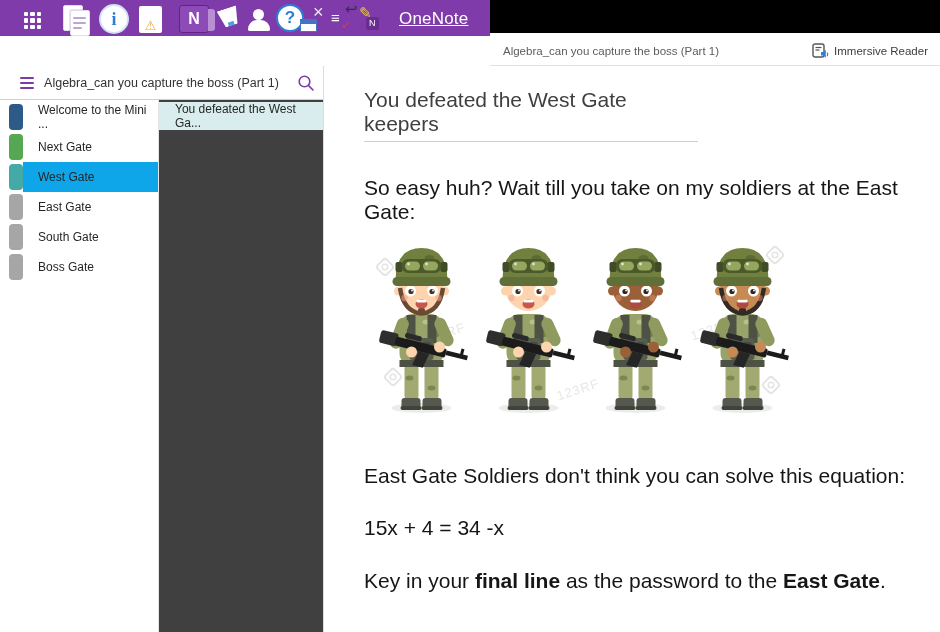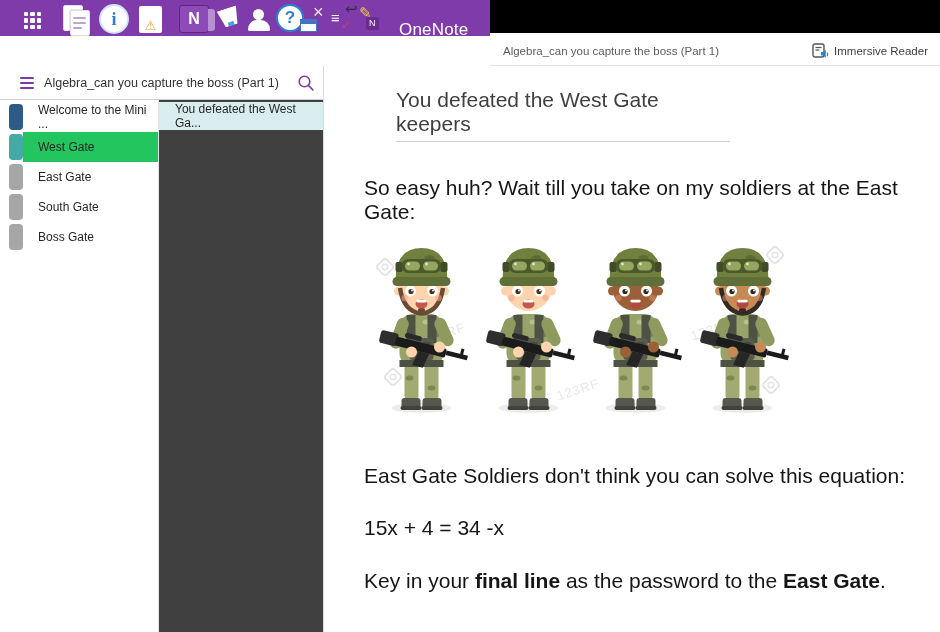--- a/index.html
+++ b/index.html
@@ -34,21 +34,21 @@
   .bucket-ic::after { content:""; position:absolute; left:9px; top:14px; width:6px; height:8px; background:#4aa3e0; }
   .person-ic { left:248px; top:9px; width:22px; height:22px; }
   .person-ic .head { position:absolute; left:5px; top:0; width:11px; height:11px; border-radius:50%; background:#fff; }
   .person-ic .body { position:absolute; left:0; top:11px; width:22px; height:11px;
     border-radius:10px 10px 2px 2px; background:#fff; }
   .help-ic { left:276px; top:4px; width:28px; height:28px; border:2px solid #2e7fd4;
     color:#2e7fd4; font-weight:bold; font-size:17px; }
   .grid-ic { left:300px; top:19px; width:17px; height:13px; background:#fff; border:1px solid #4472c4; }
   .grid-ic::before { content:""; position:absolute; left:0; top:0; right:0; height:4px; background:#4472c4; }
   .glyph { position:absolute; line-height:1; }
-  .onenote-label { position:absolute; left:399px; top:20px; color:#fff; font-size:17px; letter-spacing:.2px;text-decoration:underline; }
+  .onenote-label { position:absolute; left:399px; top:9px; color:#fff; font-size:17px; letter-spacing:.2px;text-decoration:underline; }
 
   
   .cmdbar { position:relative; height:30px; background:#fff; }
   .cmd-title { position:absolute; left:503px; top:9px; font-size:11.5px; color:#5c5c5c; }
   .cmd-border { position:absolute; left:490px; right:0; top:29px; height:1px; background:#e2e2e2; }
   .immersive { position:absolute; right:12px; top:0; height:30px; display:flex; align-items:center; gap:5px;
     font-size:11.5px; color:#3d3d3d; cursor:pointer; }
 
   
   .main { display:flex; height:566px; }
@@ -57,31 +57,31 @@
     display:flex; align-items:center; justify-content:center; }
   .nb-title { font-size:12.5px; color:#333; }
   .hamburger { position:absolute; left:20px; top:11px; width:14px; cursor:pointer; }
   .hamburger i { display:block; height:2px; background:#7d3ba6; margin-bottom:3px; border-radius:1px; }
   .search-btn { position:absolute; right:8px; top:8px; width:18px; height:18px; cursor:pointer; }
 
   .sidebar-body { flex:1; display:flex; min-height:0; }
   .sections-col { width:158px; position:relative; padding-top:2px; }
   .section-row { position:relative; height:30px; margin-left:23px; display:flex; align-items:center;
     padding-left:15px; font-size:12px; color:#262626; cursor:pointer; }
-  .section-row.selected { background:#22c55e; }
+  .section-row.selected { background:#0ea5e9; }
   .section-tab { position:absolute; left:-14px; top:2px; width:14px; height:26px; border-radius:4px; }
   .pages-col { flex:1; background:#404040; border-left:1px solid #e4e4e4; padding-top:2px; }
   .page-row { height:28px; display:flex; align-items:center; padding-left:16px;
     font-size:12px; color:#262626; cursor:pointer; }
   .page-row.selected { background:#d9edee; }
 
   
   .content { flex:1; background:#fff; padding:22px 0 0 40px; overflow:hidden; }
   .note-title { display:inline-block; width:334px; font-size:21px; color:#3f3f3f;
-    padding-bottom:5px; border-bottom:1px solid #cfcfcf;margin-left:32px; }
+    padding-bottom:5px; border-bottom:1px solid #cfcfcf; }
   .note-meta { margin-top:7px; font-size:11px; color:#6a6a6a; }
   .note-meta .time { margin-left:14px; }
   .para { font-size:21px; color:#161616; }
   .p1 { margin-top:34px; }
   .p2 { margin-top:45px; }
   .equation { margin-top:28px; }
   .p3 { margin-top:29px; }
   .para b { font-weight:bold; }
 
   .note-image { position:relative; margin-top:10px; width:437px; height:185px; }
@@ -165,20 +165,24 @@
           <circle cx="7.5" cy="7.5" r="5.3" fill="none" stroke="#7d3ba6" stroke-width="1.6"></circle>
           <line x1="11.6" y1="11.6" x2="16" y2="16" stroke="#7d3ba6" stroke-width="1.6" stroke-linecap="round"></line>
         </svg>
       </div>
     </div>
     <div class="sidebar-body">
       <div class="sections-col">
         <div class="section-row">
           <span class="section-tab" style="background-color: rgb(46, 90, 136);"></span>
           <span>Welcome to the Mini ...</span>
+        </div>
+        <div class="section-row">
+          <span class="section-tab" style="background-color: rgb(85, 167, 83);"></span>
+          <span>Next Gate</span>
         </div>
         <div class="section-row selected">
           <span class="section-tab" style="background-color: rgb(67, 170, 165);"></span>
           <span>West Gate</span>
         </div>
         <div class="section-row">
           <span class="section-tab" style="background-color: rgb(166, 166, 166);"></span>
           <span>East Gate</span>
         </div>
         <div class="section-row">

